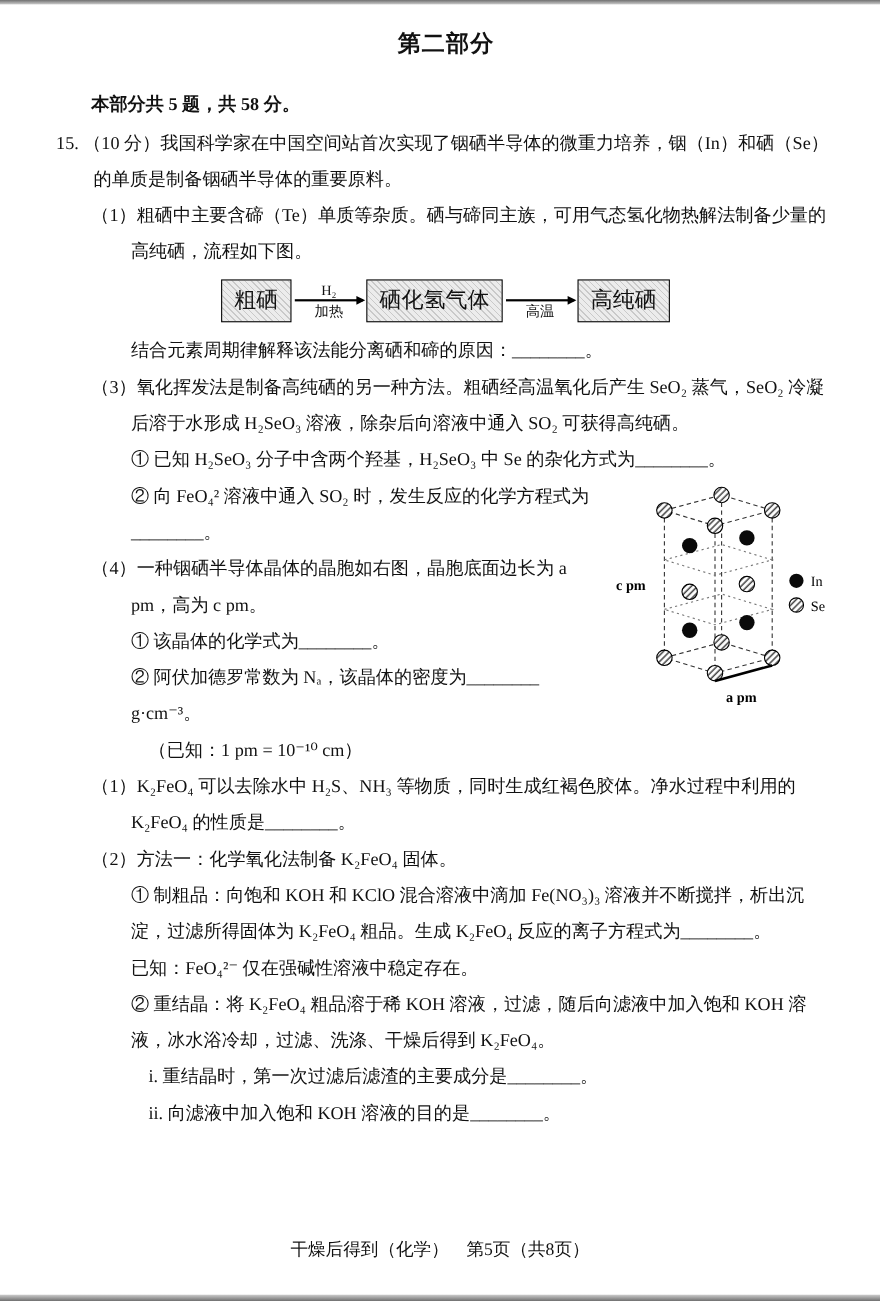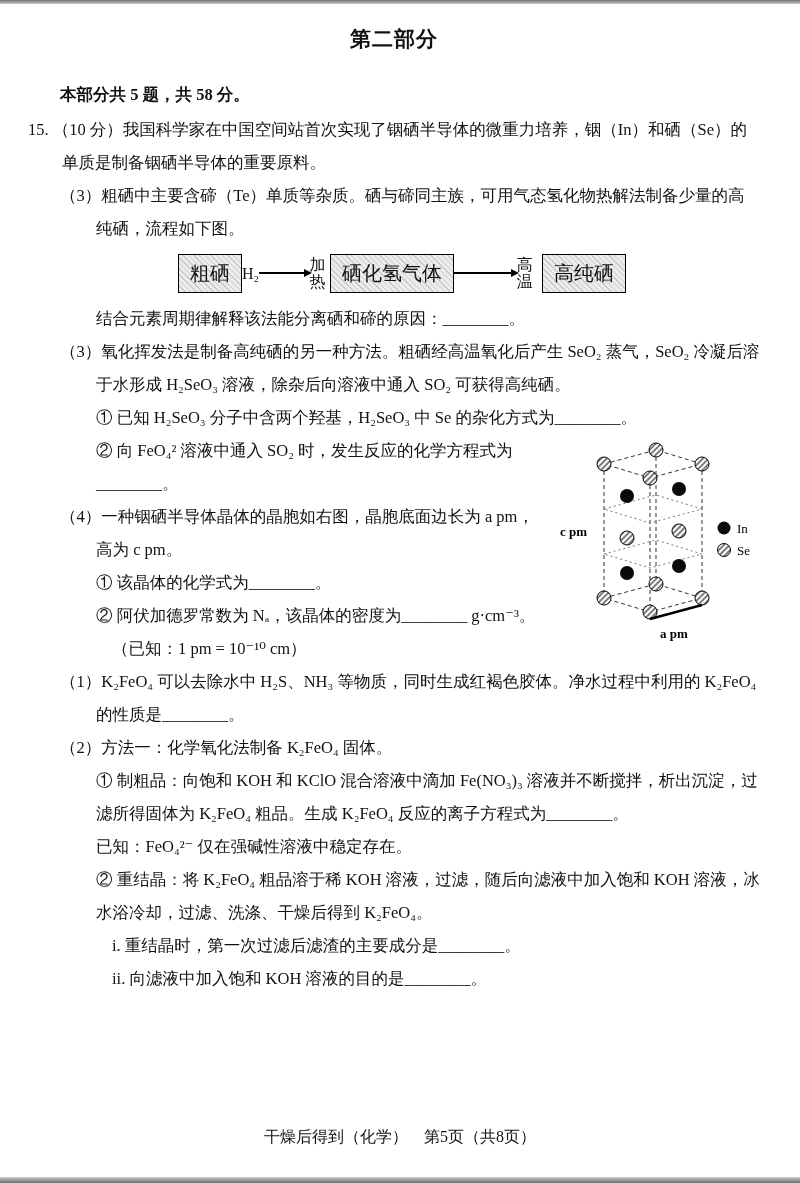--- a/index.html
+++ b/index.html
@@ -5,34 +5,34 @@
   * { margin:0; padding:0; box-sizing:border-box; }
   html,body { width:800px; }
   body {
     height:1183px; background:#ffffff; position:relative; overflow:hidden;
     font-family:"Liberation Serif","DejaVu Serif",serif;
     font-size:16.5px; color:#111; line-height:2.0;
   }
   .scan-edge { position:absolute; left:0; width:100%; }
   .scan-edge.top { top:0; height:4px; background:linear-gradient(#707070,#cccccc); }
   .scan-edge.bottom { bottom:0; height:6px; background:linear-gradient(#cccccc,#6b6b6b); }
-  .content { padding:24px 40px 0 28px; }
+  .content { padding:24px 40px 0 28px;margin-left:23px; }
   .title { text-align:center; font-size:21px; font-weight:bold; line-height:1.5; letter-spacing:1px; margin-bottom:22px; }
   .section-note { font-weight:bold; margin-left:32px; margin-bottom:2px; }
   .q-stem { padding-left:34px; text-indent:-34px; }
   .q-num { margin-right:4px; }
   .lvl1 { padding-left:68px; text-indent:-36px; }
   .lvl2 { padding-left:68px; }
   .lvl3 { padding-left:84px; }
   .flow { display:flex; align-items:center; margin:9px 0 9px 150px; line-height:1.25; }
   .flow-box {
     border:1.3px solid #000; padding:6px 11px; font-size:20px; white-space:nowrap;
     background:repeating-linear-gradient(45deg,#c9c9c9 0 1px,#ececec 1px 4px);
   }
-  .flow-arrow { display:flex; flex-direction:row; align-items:center; width:88px; font-size:16px; }
+  .flow-arrow { display:flex; flex-direction:column; align-items:center; width:68px; font-size:13px; }
   .arrow-label-top,.arrow-label-bottom { min-height:17px; line-height:17px; }
   .arrow-shaft { position:relative; width:90%; height:1.5px; background:#000; }
   .arrow-shaft::after {
     content:""; position:absolute; right:-2px; top:-3.3px; width:0; height:0;
     border-left:8px solid #000; border-top:4px solid transparent; border-bottom:4px solid transparent;
   }
   .figure { float:right; width:202px; margin:4px 0 2px 12px; }
   .figure svg { display:block; }
   footer { position:absolute; left:0; right:0; bottom:30px; text-align:center; font-size:16px; }
 </style>
@@ -45,21 +45,21 @@
 
   <div class="title">第二部分</div>
 
   <div class="section-note">本部分共 5 题，共 58 分。</div>
 
   <div>
     <div class="q-stem">
       <span class="q-num">15.</span><span>（10 分）我国科学家在中国空间站首次实现了铟硒半导体的微重力培养，铟（In）和硒（Se）的单质是制备铟硒半导体的重要原料。</span>
     </div>
 
-    <div class="lvl1">（3）粗硒中主要含碲（Te）单质等杂质。硒与碲同主族，可用气态氢化物热解法制备少量的高纯硒，流程如下图。</div>
+    <div class="lvl1">（1）粗硒中主要含碲（Te）单质等杂质。硒与碲同主族，可用气态氢化物热解法制备少量的高纯硒，流程如下图。</div>
 
     <div class="flow">
       <div class="flow-box">粗硒</div>
       <div class="flow-arrow">
         <span class="arrow-label-top">H₂</span>
         <span class="arrow-shaft"></span>
         <span class="arrow-label-bottom">加热</span>
       </div>
       <div class="flow-box">硒化氢气体</div>
       <div class="flow-arrow">

